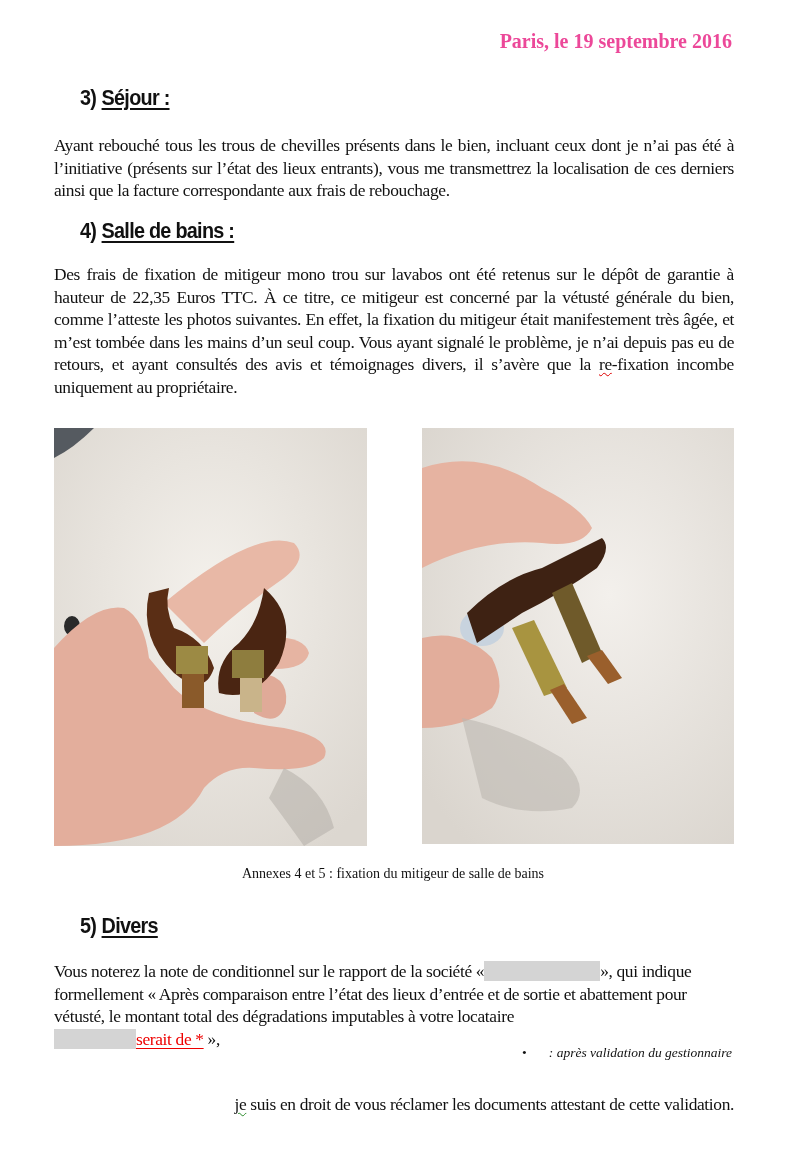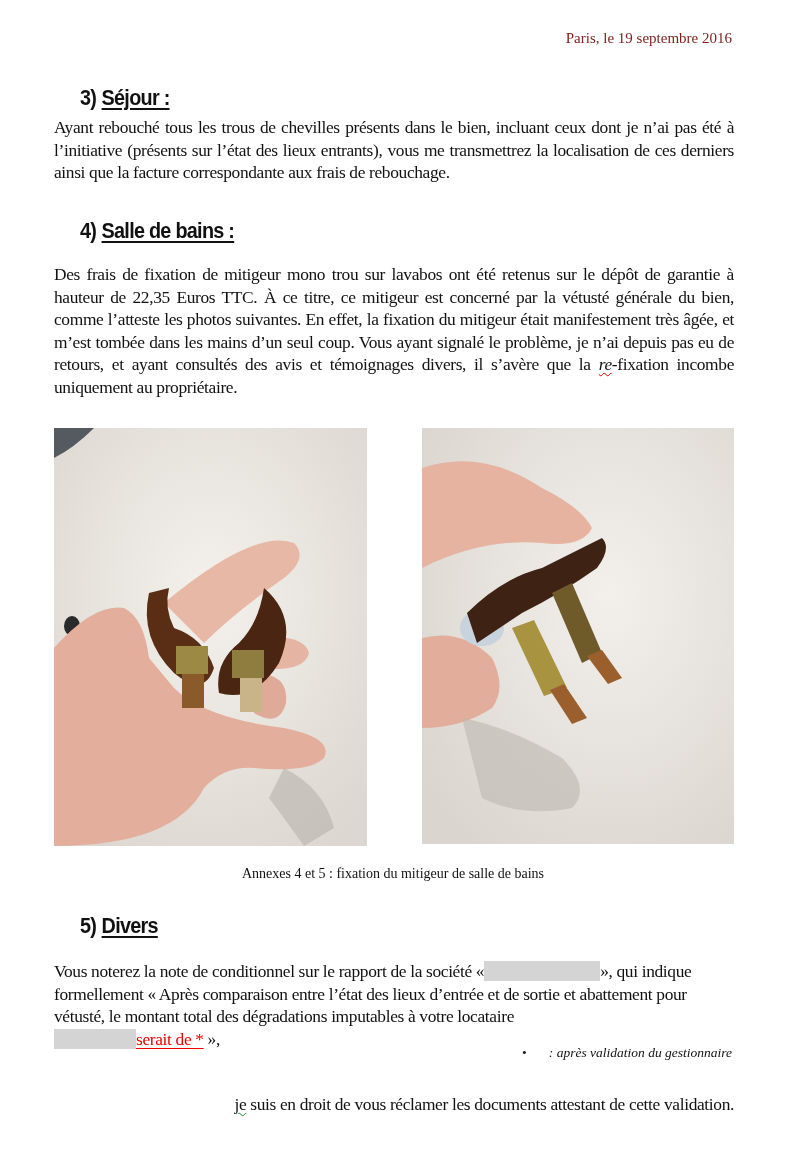--- a/index.html
+++ b/index.html
@@ -1,45 +1,45 @@
 <!DOCTYPE html>
 <html><head>
 <meta charset="utf-8">
 <style>
   html, body { margin:0; padding:0; background:#ffffff; }
   body { width:804px; height:1163px; position:relative; overflow:hidden;
          font-family:"Liberation Serif", "DejaVu Serif", serif; color:#111; }
-  .date { position:absolute; top:30px; right:72px; font-size:15px; color:#7f1d1d; }
+  .date { position:absolute; top:30px; right:72px; font-size:20px; color:#ec4899;font-weight:bold; }
   .heading { position:absolute; left:80px; font-family:"Liberation Sans", "DejaVu Sans", sans-serif;
              font-weight:bold; font-size:22px; letter-spacing:-0.8px; transform:scaleX(0.9); transform-origin:left; }
   .heading .num { margin-right:6px; }
   .heading .title { text-decoration:underline; text-underline-offset:3px; text-decoration-thickness:1.5px; }
   .para { position:absolute; left:54px; width:680px; font-size:17.4px; line-height:22.6px;
           text-align:justify; letter-spacing:-0.35px; }
-  .spell-red { text-decoration:underline wavy #d00; text-decoration-thickness:1px; text-underline-offset:2px;font-style:italic; }
+  .spell-red { text-decoration:underline wavy #d00; text-decoration-thickness:1px; text-underline-offset:2px; }
   .spell-green { text-decoration:underline wavy #2a8a2a; text-decoration-thickness:1px; text-underline-offset:2px; }
   .photo { position:absolute; background:#eeeae6; overflow:hidden; }
   .photo svg { width:100%; height:100%; display:block; }
   .caption { position:absolute; top:866px; left:0; width:786px; text-align:center; font-size:14px; }
   .redact { display:inline-block; background:#d4d4d4; height:20px; vertical-align:-4px; }
   .red-text { color:#e00; text-decoration:underline; text-underline-offset:3px; }
   .footnote { position:absolute; top:1045px; right:72px; font-size:13.5px; font-style:italic;margin-left:16px; }
   .footnote .bullet { font-style:normal; margin-right:22px; }
 </style>
 </head>
 <body>
 
 <div>
 
   <div class="date">Paris, le 19 septembre 2016</div>
 
   <div class="heading" style="top:85px;">
     <span class="num">3)</span><span class="title">Séjour :</span>
   </div>
-  <div class="para" style="top:116px;">Ayant rebouché tous les trous de chevilles présents dans le bien, incluant ceux dont je n’ai pas été à l’initiative (présents sur l’état des lieux entrants), vous me transmettrez la localisation de ces derniers ainsi que la facture correspondante aux frais de rebouchage.</div>
+  <div class="para" style="top:134px;">Ayant rebouché tous les trous de chevilles présents dans le bien, incluant ceux dont je n’ai pas été à l’initiative (présents sur l’état des lieux entrants), vous me transmettrez la localisation de ces derniers ainsi que la facture correspondante aux frais de rebouchage.</div>
 
   <div class="heading" style="top:218px;">
     <span class="num">4)</span><span class="title">Salle de bains :</span>
   </div>
   <div class="para" style="top:263px;"><span>Des frais de fixation de mitigeur mono trou sur lavabos ont été retenus sur le dépôt de garantie à hauteur de 22,35 Euros TTC. À ce titre, ce mitigeur est concerné par la vétusté générale du bien, comme l’atteste les photos suivantes. En effet, la fixation du mitigeur était manifestement très âgée, et m’est tombée dans les mains d’un seul coup. Vous ayant signalé le problème, je n’ai depuis pas eu de retours, et ayant consultés des avis et témoignages divers, il s’avère que la </span><span class="spell-red">re</span><span>-fixation incombe uniquement au propriétaire.</span></div>
 
   <div class="photo" style="left:54px; top:428px; width:313px; height:418px;">
     <svg viewBox="0 0 313 418">
       <defs>
         <radialGradient id="sink1" cx="50%" cy="40%" r="70%">

